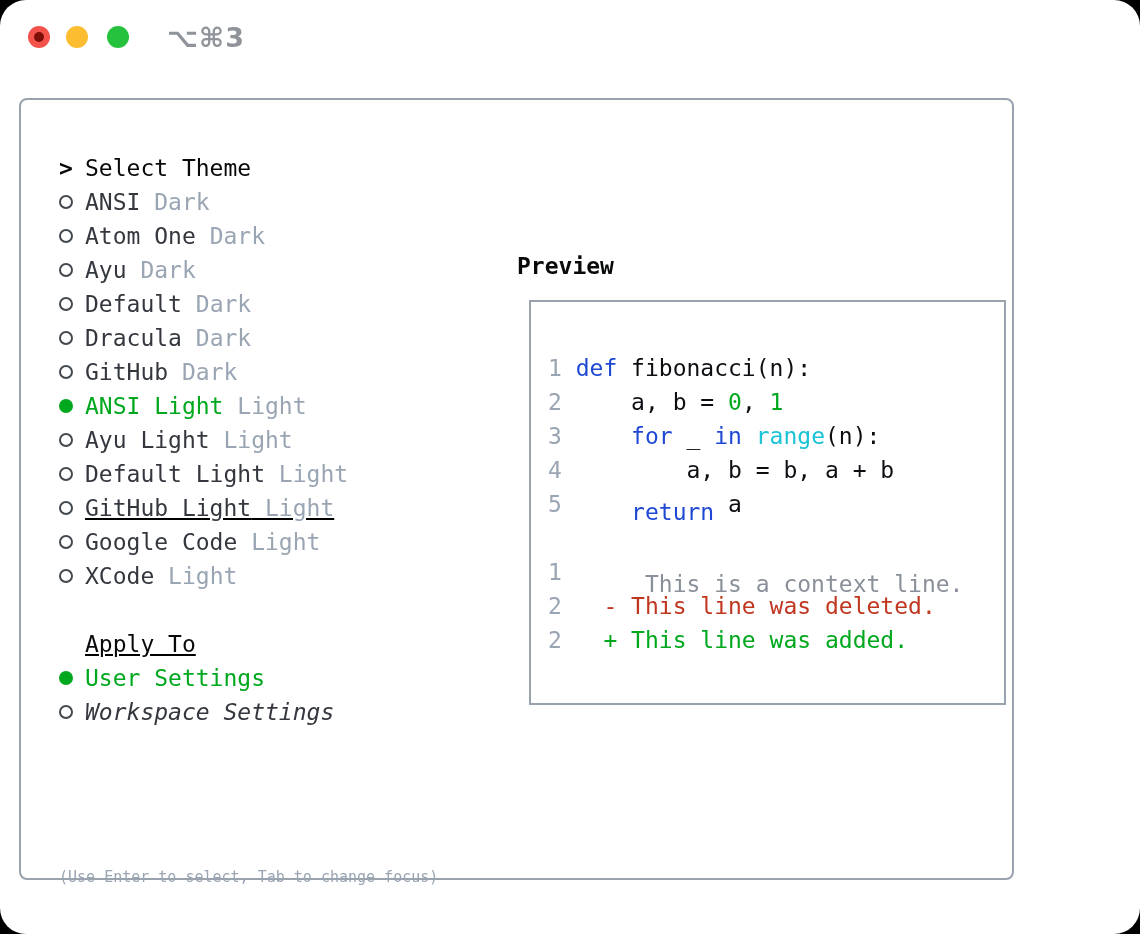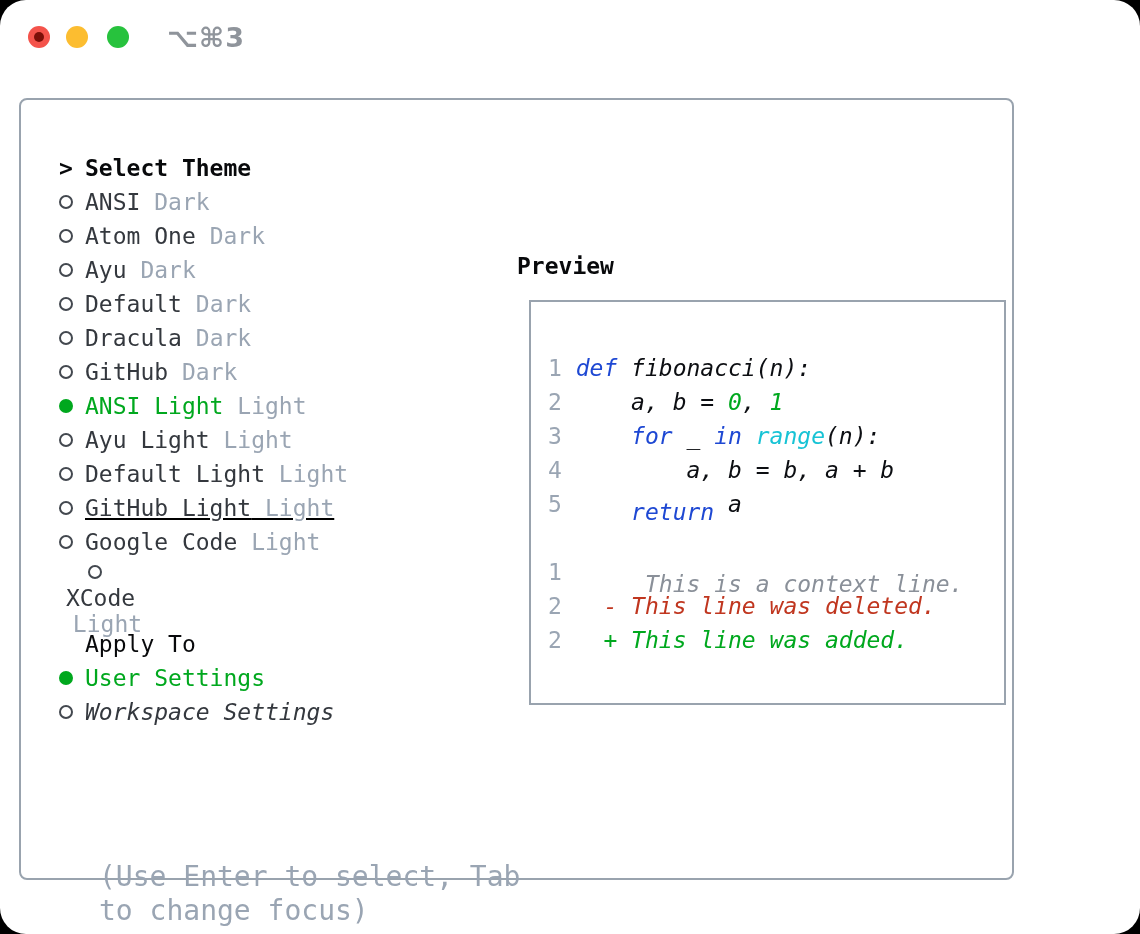--- a/index.html
+++ b/index.html
@@ -22,44 +22,44 @@
     color: var(--titlebar-gray); letter-spacing: 1px;
   }
   
   .panel {
     position: absolute; left: 19px; top: 98px; width: 995px; height: 782px;
     border: 2px solid var(--panel-border); border-radius: 8px; background: #fff;
   }
   .row { position: absolute; left: 38px; height: 34px; display: flex; align-items: center; font-size: 23px; }
   .marker-col { width: 26px; flex: 0 0 26px; display: flex; align-items: center; }
   .caret { font-weight: bold; color: var(--header-fg); font-size: 23px; }
-  .hdr { font-weight: bold; color: var(--header-fg); text-align: right; }
+  .hdr { font-weight: normal; color: var(--header-fg); text-align: right; }
   .radio {
     width: 14px; height: 14px; border-radius: 50%;
     border: 2px solid #43484f; background: transparent;
   }
   .radio.sel { background: var(--accent-green); border-color: var(--accent-green); }
   .opt-label { color: var(--item-fg); white-space: pre; }
   .opt-label.sel { color: var(--accent-green); }
   .opt-tag { color: var(--tag-gray); white-space: pre; }
   .apply-hdr { color: var(--header-fg); }
   .hint {
     position: absolute; left: 38px; top: 760px; width: 432px;
-    font-size: 28px; line-height: 34px; color: var(--hint-gray); margin-left: 40px;
+    font-size: 15px; line-height: 34px; color: var(--hint-gray);
   }
   
   .preview-title { position: absolute; left: 496px; top: 149px; height: 34px; display: flex; align-items: center; font-size: 23px; font-weight: bold; color: var(--header-fg); }
   .preview-box {
     position: absolute; left: 508px; top: 200px; width: 477px; height: 405px;
     border: 2px solid var(--panel-border); background: #fff;
     padding: 49px 0 0 17px; overflow: hidden;
   }
   .code-line { height: 34px; display: flex; align-items: center; font-size: 23px; white-space: pre; }
   .ln { color: var(--lineno-gray); white-space: pre; }
-  .seg { white-space: pre; font-style: italic; }
+  .seg { white-space: pre; }
 </style>
 </head>
 <body>
 
 <div class="canvas">
 
   <div class="titlebar">
     <span class="tl tl-red">
         <span class="tl-dot"></span>
       </span>
@@ -148,30 +148,30 @@
           <span class="opt-label">GitHub Light</span>
           <span class="opt-tag"> Light</span>
         </div>
         <div class="row" style="top: 425px;">
           <span class="marker-col">
             <span class="radio"></span>
           </span>
           <span class="opt-label">Google Code</span>
           <span class="opt-tag"> Light</span>
         </div>
-        <div class="row" style="top: 459px; flex-direction: column;">
+        <div class="row" style="top: 459px;">
           <span class="marker-col">
             <span class="radio"></span>
           </span>
           <span class="opt-label">XCode</span>
           <span class="opt-tag"> Light</span>
         </div>
       </div>
 
-    <div class="row" style="top: 527px;">
+    <div class="row" style="top: 527px; text-decoration: underline;">
       <span class="marker-col"></span>
       <span class="apply-hdr">Apply To</span>
     </div>
 
     <div id="apply-list">
         <div class="row" style="top: 561px;">
           <span class="marker-col">
             <span class="radio sel"></span>
           </span>
           <span class="opt-label sel">User Settings</span>

